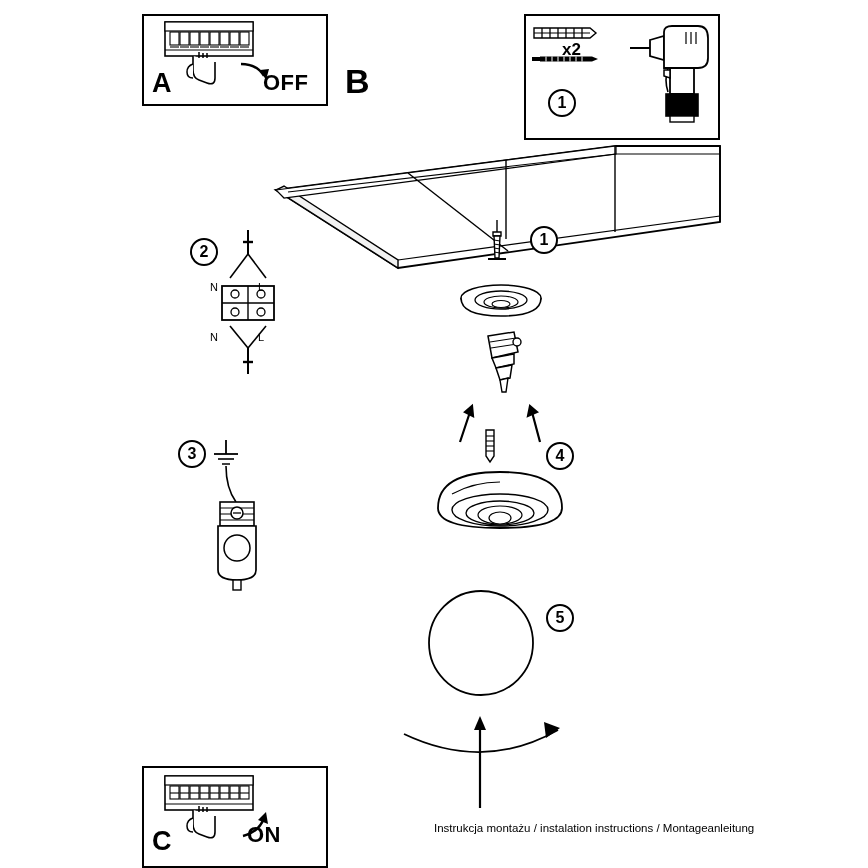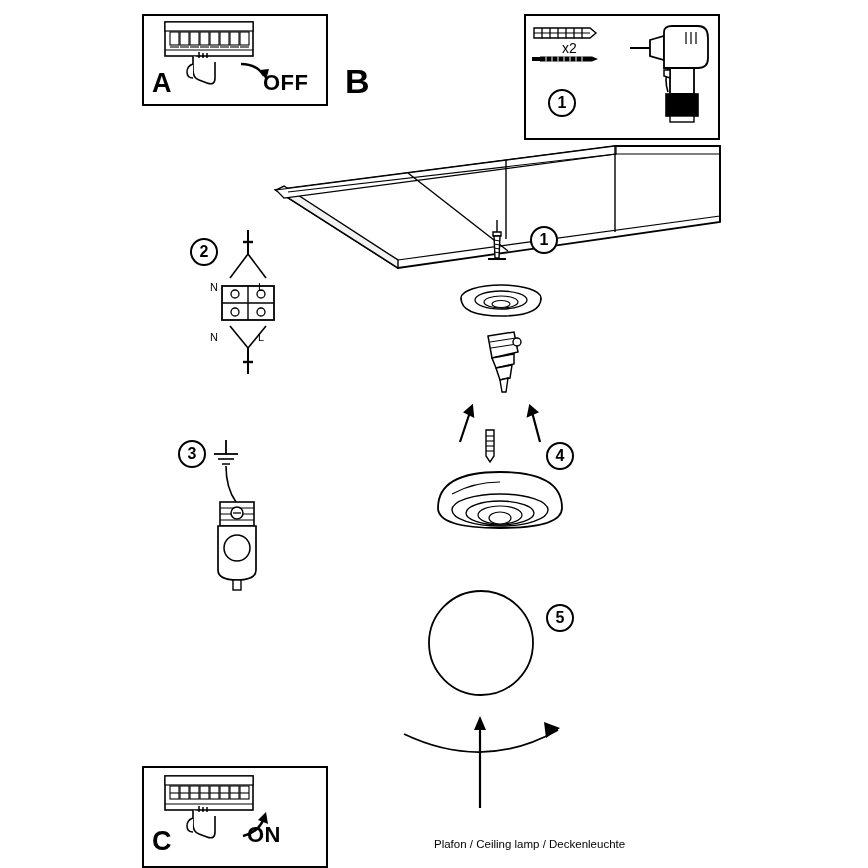--- a/index.html
+++ b/index.html
@@ -53,22 +53,22 @@
   }
 
   
   .footer-text {
     font-size: 11.5px;
     line-height: 1.45;
     color: #000;
   }
 
   .qty-label {
-    font-size: 14px;
-    font-weight: 400;
+    font-size: 17px;
+    font-weight: 700;
     text-align: center;
   }
 
   svg { display: block; }
 </style>
 </head>
 <body>
 
 <div id="sheet">
 
@@ -387,15 +387,15 @@
       <path d="M40 38 L40 33" stroke="#000" stroke-width="1.5"></path>
       <path d="M44 38 L44 33" stroke="#000" stroke-width="1.5"></path>
 
       <path d="M80 62 Q96 58 101 44" fill="none" stroke="#000" stroke-width="2.4"></path>
       <path d="M95 46 L103 38 L105 50 Z" fill="#000"></path>
     </svg>
   </div>
 
   <div class="abs word-label" style="left:247px; top:822px;">ON</div>
 
-  <div class="abs footer-text" style="left:434px; top:836px;">Plafon / Ceiling lamp / Deckenleuchte</div>
+  <div class="abs footer-text" style="left:434px; top:820px;">Instrukcja montażu / instalation instructions / Montageanleitung</div>
 
 </div>
 
 </body></html>

